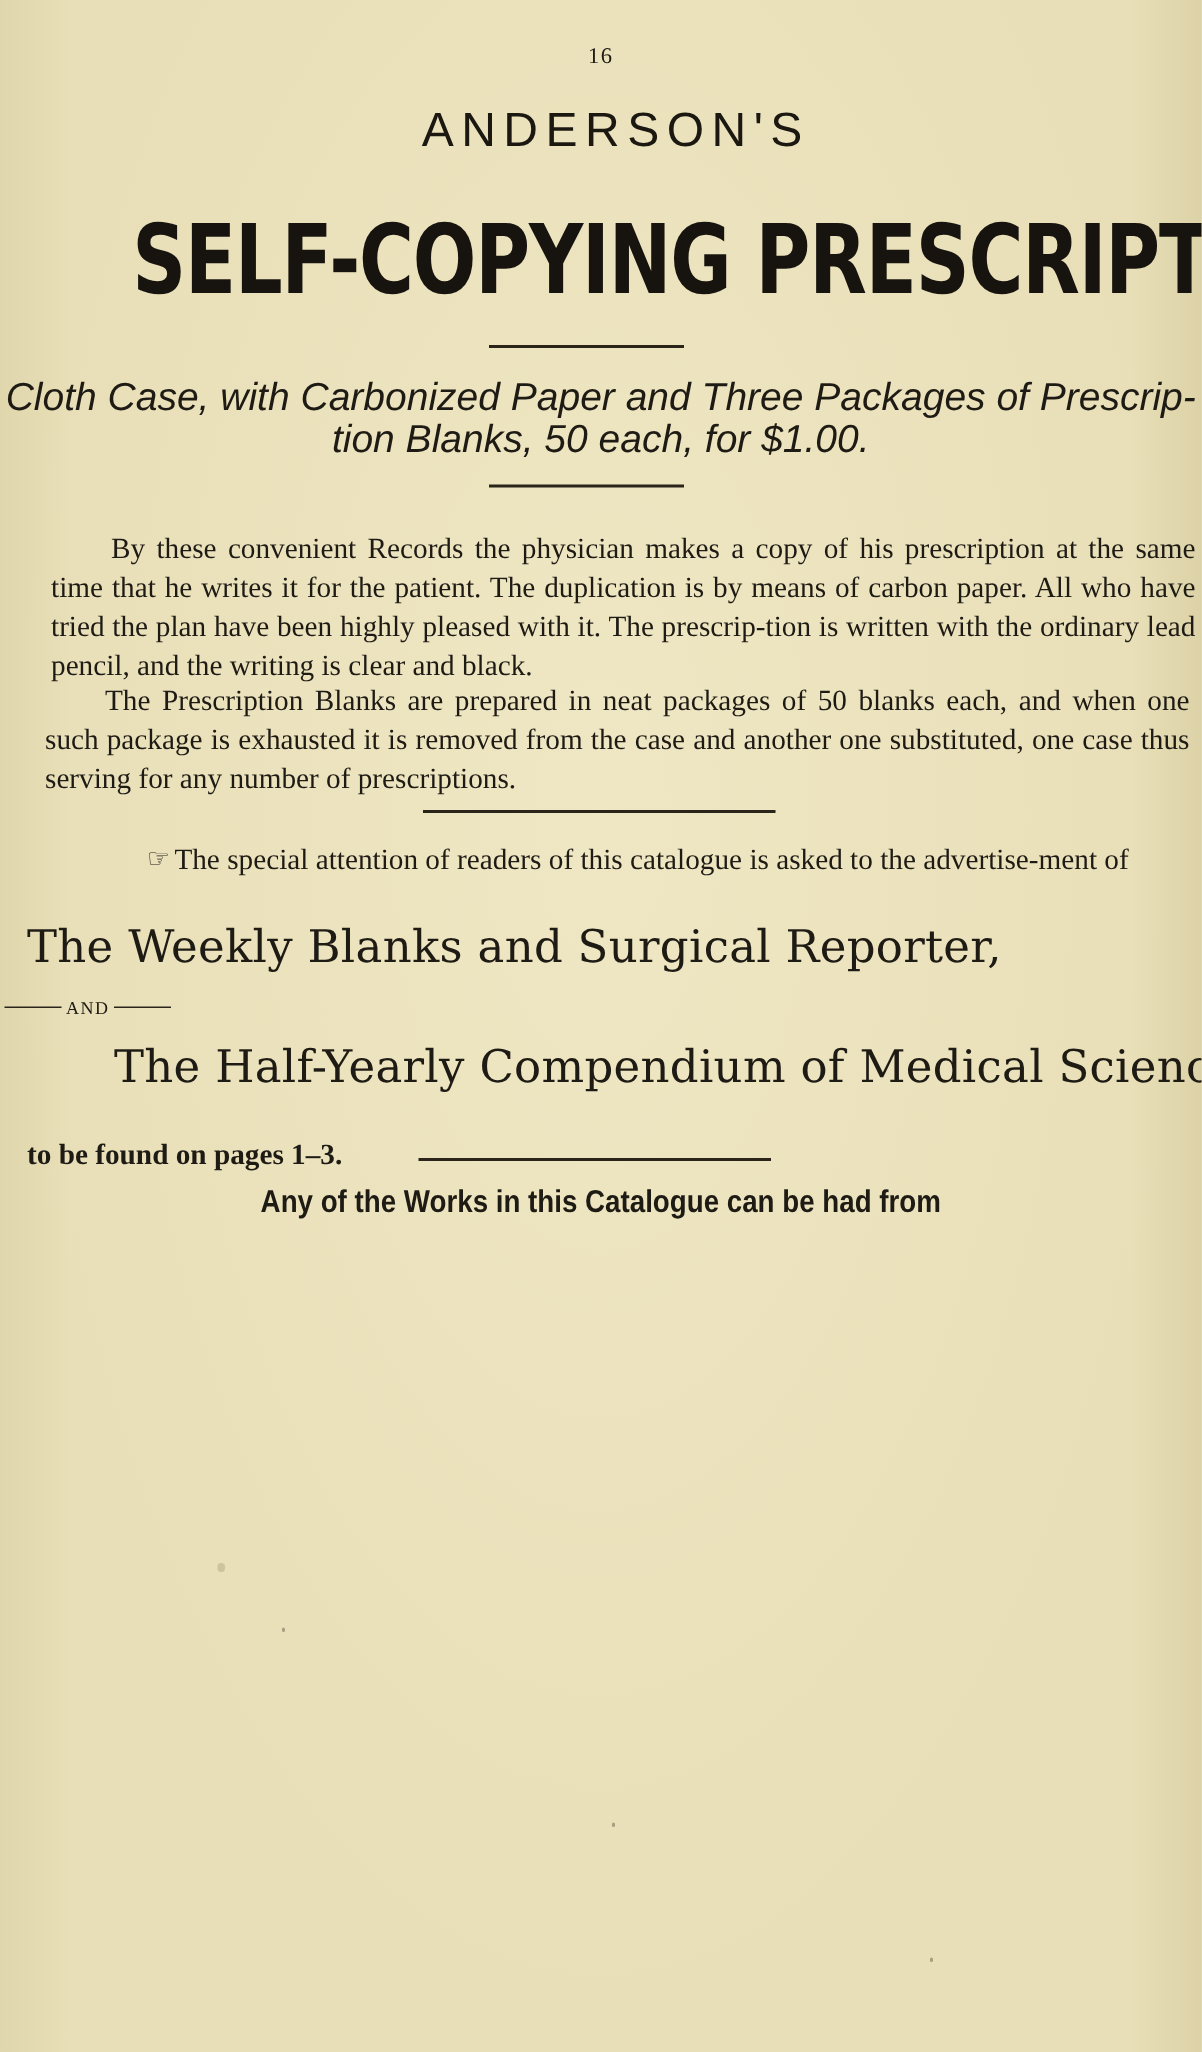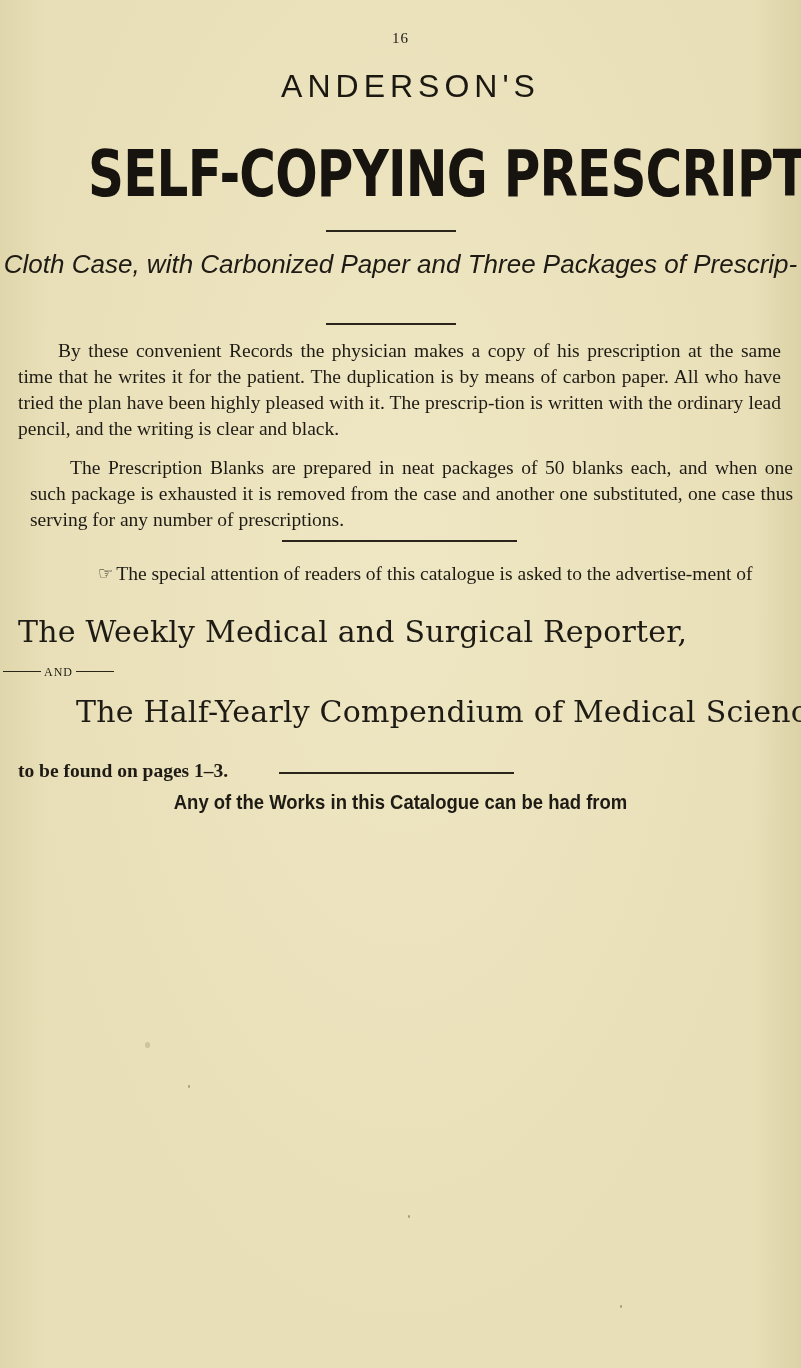--- a/index.html
+++ b/index.html
@@ -182,33 +182,34 @@
   <div class="page-number">16</div>
 
   <div class="brand">ANDERSON'S</div>
 
   <div class="headline">SELF-COPYING PRESCRIPTION BLANKS.</div>
 
   <div class="rule rule-1"></div>
 
   <div class="subhead">
     <div>Cloth Case, with Carbonized Paper and Three Packages of Prescrip-</div>
+    <div>tion Blanks, 50 each, for $1.00.</div>
   </div>
 
   <div class="rule rule-2"></div>
 
-  <p class="body-text para-1 indent" style="margin:0">By these convenient Records the physician makes a copy of his prescription at the same time that he writes it for the patient. The duplication is by means of carbon paper. All who have tried the plan have been highly pleased with it. The prescrip-tion is written with the ordinary lead pencil, and the writing is clear and black.</p>
+  <p class="body-text para-1 indent" style="margin:16px">By these convenient Records the physician makes a copy of his prescription at the same time that he writes it for the patient. The duplication is by means of carbon paper. All who have tried the plan have been highly pleased with it. The prescrip-tion is written with the ordinary lead pencil, and the writing is clear and black.</p>
 
   <p class="body-text para-2 indent" style="margin:12px">The Prescription Blanks are prepared in neat packages of 50 blanks each, and when one such package is exhausted it is removed from the case and another one substituted, one case thus serving for any number of prescriptions.</p>
 
   <div class="rule rule-3"></div>
 
   <p class="body-text para-3 indent" style="margin:0"><span class="hand-icon">☞</span><span>The special attention of readers of this catalogue is asked to the advertise-ment of</span></p>
 
-  <div class="journal-title journal-1">The Weekly Medical and Surgical Reporter,</div>
+  <div class="journal-title journal-1">The Weekly Blanks and Surgical Reporter,</div>
 
   <div class="and-separator">
     <span class="dash"></span><span>AND</span><span class="dash"></span>
   </div>
 
   <div class="journal-title journal-2">The Half-Yearly Compendium of Medical Science,</div>
 
   <div class="pages-note">to be found on pages 1–3.</div>
 
   <div class="rule rule-4"></div>

